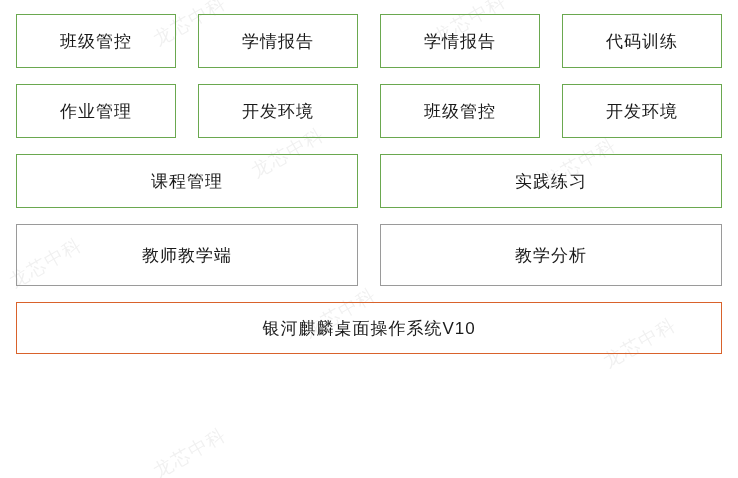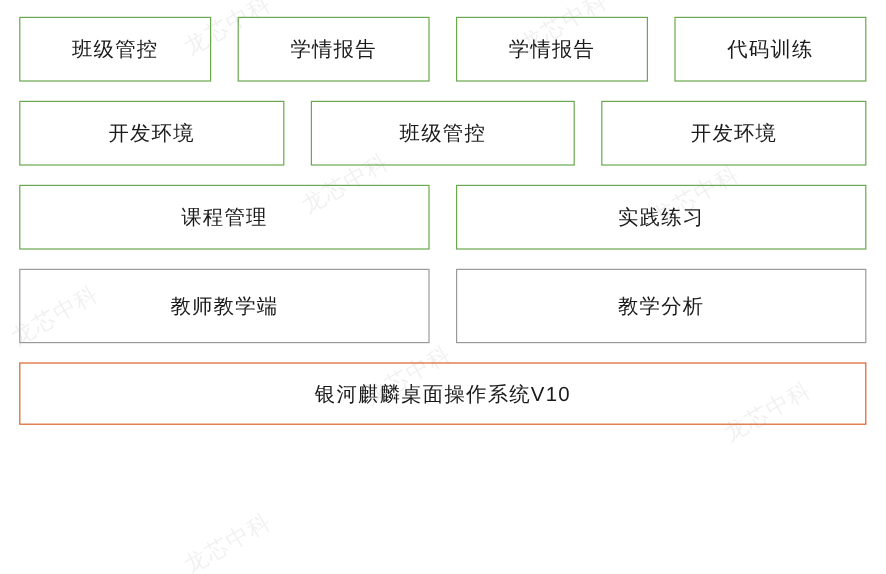--- a/index.html
+++ b/index.html
@@ -104,20 +104,21 @@
 <div class="diagram">
 
   <div class="row row-apps">
     <div class="cell green">班级管控</div>
     <div class="cell green">学情报告</div>
     <div class="cell green">学情报告</div>
     <div class="cell green">代码训练</div>
   </div>
 
   <div class="row row-apps">
+    <div class="cell green">作业管理</div>
     <div class="cell green">开发环境</div>
     <div class="cell green">班级管控</div>
     <div class="cell green">开发环境</div>
   </div>
 
   <div class="row row-apps">
     <div class="cell green">课程管理</div>
     <div class="cell green">实践练习</div>
   </div>
 

